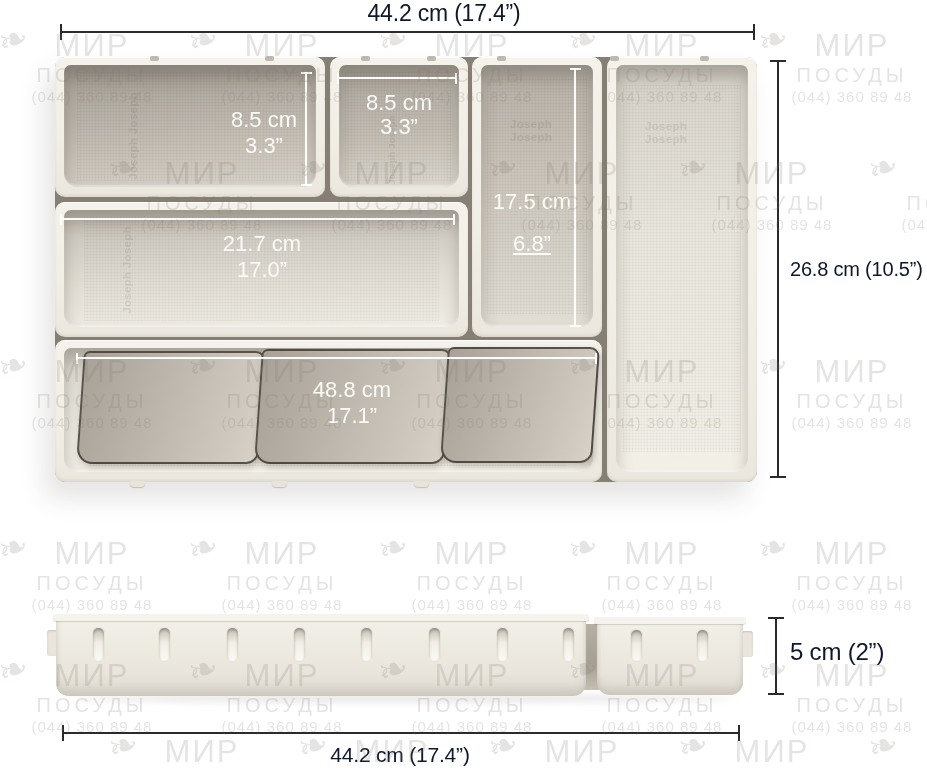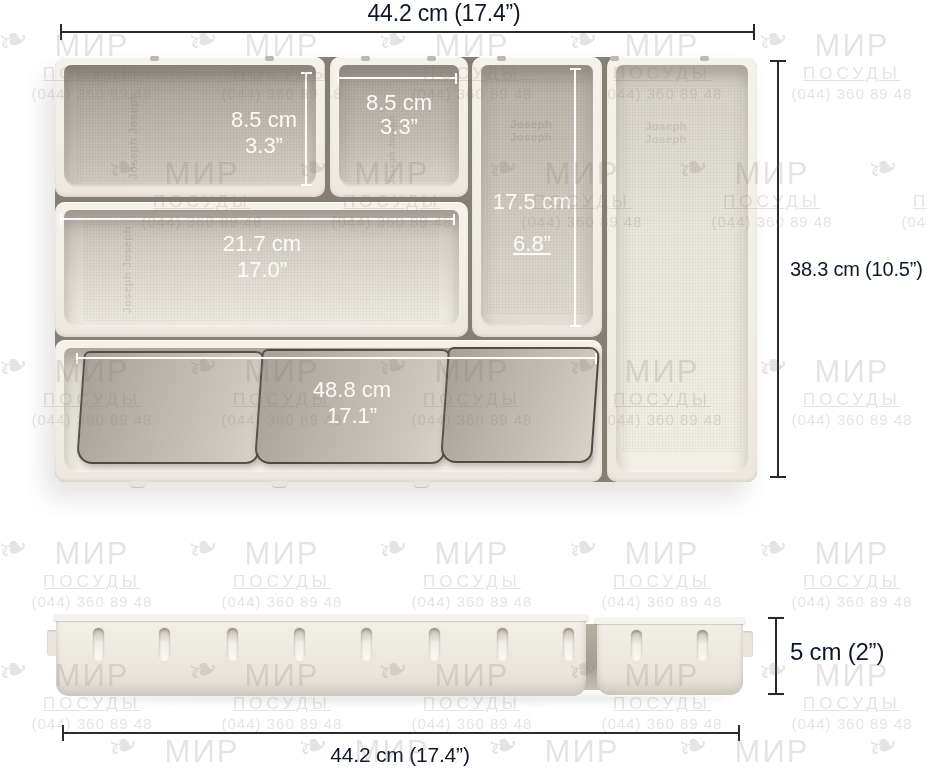--- a/index.html
+++ b/index.html
@@ -4,21 +4,21 @@
 <style>
   html,body{margin:0;padding:0;background:#fff;}
   #stage{position:relative;width:927px;height:768px;background:#ffffff;overflow:hidden;
          font-family:"Liberation Sans",sans-serif;}
 
   
   #wm-layer{position:absolute;inset:0;z-index:40;pointer-events:none;}
   .wm{position:absolute;width:140px;color:rgba(128,121,109,0.20);text-align:center;line-height:1;}
   .wm .logo{position:absolute;left:-24px;top:-8px;font-size:36px;transform:rotate(-18deg);}
   .wm .nm{font-size:31px;letter-spacing:2px;}
-  .wm .sub{font-size:17px;letter-spacing:4px;margin-top:4px;text-decoration:underline;}
+  .wm .sub{font-size:20px;letter-spacing:4px;margin-top:4px;}
   .wm .ph{font-size:15px;letter-spacing:1px;margin-top:4px;white-space:nowrap;}
 
   
   .dline{position:absolute;background:#2b2b2b;z-index:20;}
   .dline.h{height:2px;}
   .dline.v{width:2px;}
   .dline.h::before,.dline.h::after{content:"";position:absolute;top:-7px;width:2px;height:16px;background:inherit;}
   .dline.h::before{left:0;}.dline.h::after{right:0;}
   .dline.v::before,.dline.v::after{content:"";position:absolute;left:-7px;width:16px;height:2px;background:inherit;}
   .dline.v::before{top:0;}.dline.v::after{bottom:0;}
@@ -256,21 +256,21 @@
       <div class="wm" style="left: 892px; top: 736px;">
         <span class="logo">❧</span>
         <div class="nm">МИР</div>
       </div>
     </div>
 
   <div class="dline h" style="left:60px;top:31px;width:695px;"></div>
   <div class="dlabel c" style="left:444px;top:13px;font-size:23px;">44.2 cm (17.4”)</div>
 
   <div class="dline v" style="left:777px;top:60px;height:418px;"></div>
-  <div class="dlabel m" style="left:790px;top:269px;font-size:20px;">38.3 cm (10.5”)</div>
+  <div class="dlabel m" style="left:790px;top:269px;font-size:20px;">26.8 cm (10.5”)</div>
 
   <div class="dline v" style="left:775px;top:617px;height:78px;"></div>
   <div class="dlabel m" style="left:790px;top:652px;font-size:24px;">5 cm (2”)</div>
 
   <div class="dline h" style="left:62px;top:732px;width:678px;"></div>
   <div class="dlabel c" style="left:400px;top:755px;">44.2 cm (17.4”)</div>
 
   <div id="unit">
 
     <div class="tray" style="left:0;top:0;width:270px;height:140px;">

